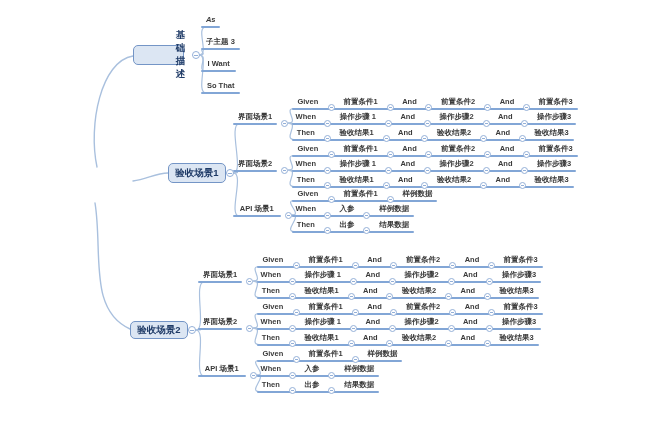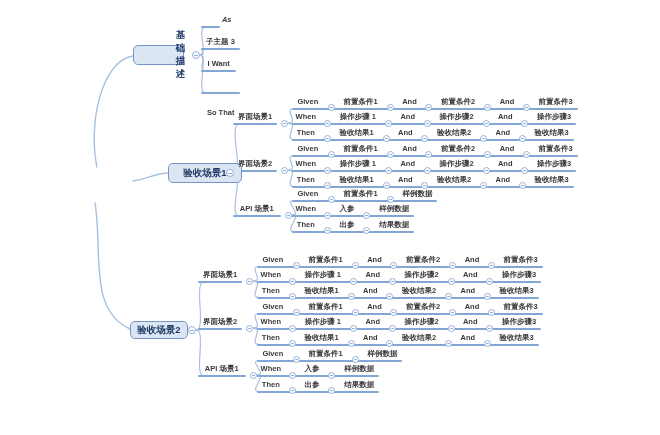--- a/index.html
+++ b/index.html
@@ -73,36 +73,36 @@
       <path d="M97,167 C88,125 101,61 133,56" fill="none" stroke="#a9c0de" stroke-width="1.4" stroke-linecap="round"></path>
       <path d="M133,181 C147,179 156,173 168,173" fill="none" stroke="#a9c0de" stroke-width="1.4" stroke-linecap="round"></path>
       <path d="M95,203 C103,252 88,310 130,329" fill="none" stroke="#a9c0de" stroke-width="1.4" stroke-linecap="round"></path>
     </svg>
 
 
   <div class="node branchnode" style="left:133px;top:45px;width:51px;height:20px;padding-left:44px;">
     <span>基础描述</span>
   </div>
 
-  <div class="node branchnode" style="left:168px;top:163px;width:74px;height:20px;">
+  <div class="node branchnode" style="left:168px;top:163px;width:58px;height:20px;">
     <span>验收场景1</span>
   </div>
 
   <div class="node branchnode" style="left:130px;top:321px;width:58px;height:18px;">
     <span>验收场景2</span>
   </div>
 <div class="ccirc big" style="left: 192px; top: 51px;"></div>
     <div class="uline" style="left: 201px; top: 26px; width: 19.4px;"></div>
-    <span class="tlabel" style="left: 217px; top: 15px; width: 19.4px; font-style: italic;">As</span>
+    <span class="tlabel" style="left: 201px; top: 15px; width: 19.4px; font-style: italic;">As</span>
     <div class="uline" style="left: 201px; top: 48px; width: 39px;"></div>
     <span class="tlabel" style="left: 201px; top: 37px; width: 39px;">子主题 3</span>
     <div class="uline" style="left: 201px; top: 70px; width: 35.3px;"></div>
     <span class="tlabel" style="left: 201px; top: 59px; width: 35.3px; text-align: center;">I Want</span>
     <div class="uline" style="left: 201px; top: 92px; width: 39.4px;"></div>
-    <span class="tlabel" style="left: 201px; top: 81px; width: 39.4px; margin-top: 27px;">So That</span>
+    <span class="tlabel" style="left: 201px; top: 81px; width: 39.4px;">So That</span>
     <div class="ccirc big" style="left: 225.5px; top: 169px;"></div>
     <div class="uline" style="left: 233px; top: 123px; width: 44px;"></div>
     <span class="tlabel" style="left: 233px; top: 112px; width: 44px;">界面场景1</span>
     <div class="ccirc" style="left: 281px; top: 119.5px;"></div>
     <div class="uline" style="left: 292px; top: 107.5px; width: 285.7px;"></div>
     <span class="tlabel" style="left: 292px; top: 96.5px; width: 31.7px;">Given</span>
     <div class="ccirc" style="left: 327.7px; top: 104px;"></div>
     <span class="tlabel" style="left: 338.7px; top: 96.5px; width: 44px;">前置条件1</span>
     <div class="ccirc" style="left: 386.7px; top: 104px;"></div>
     <span class="tlabel" style="left: 397.7px; top: 96.5px; width: 23.5px;">And</span>

